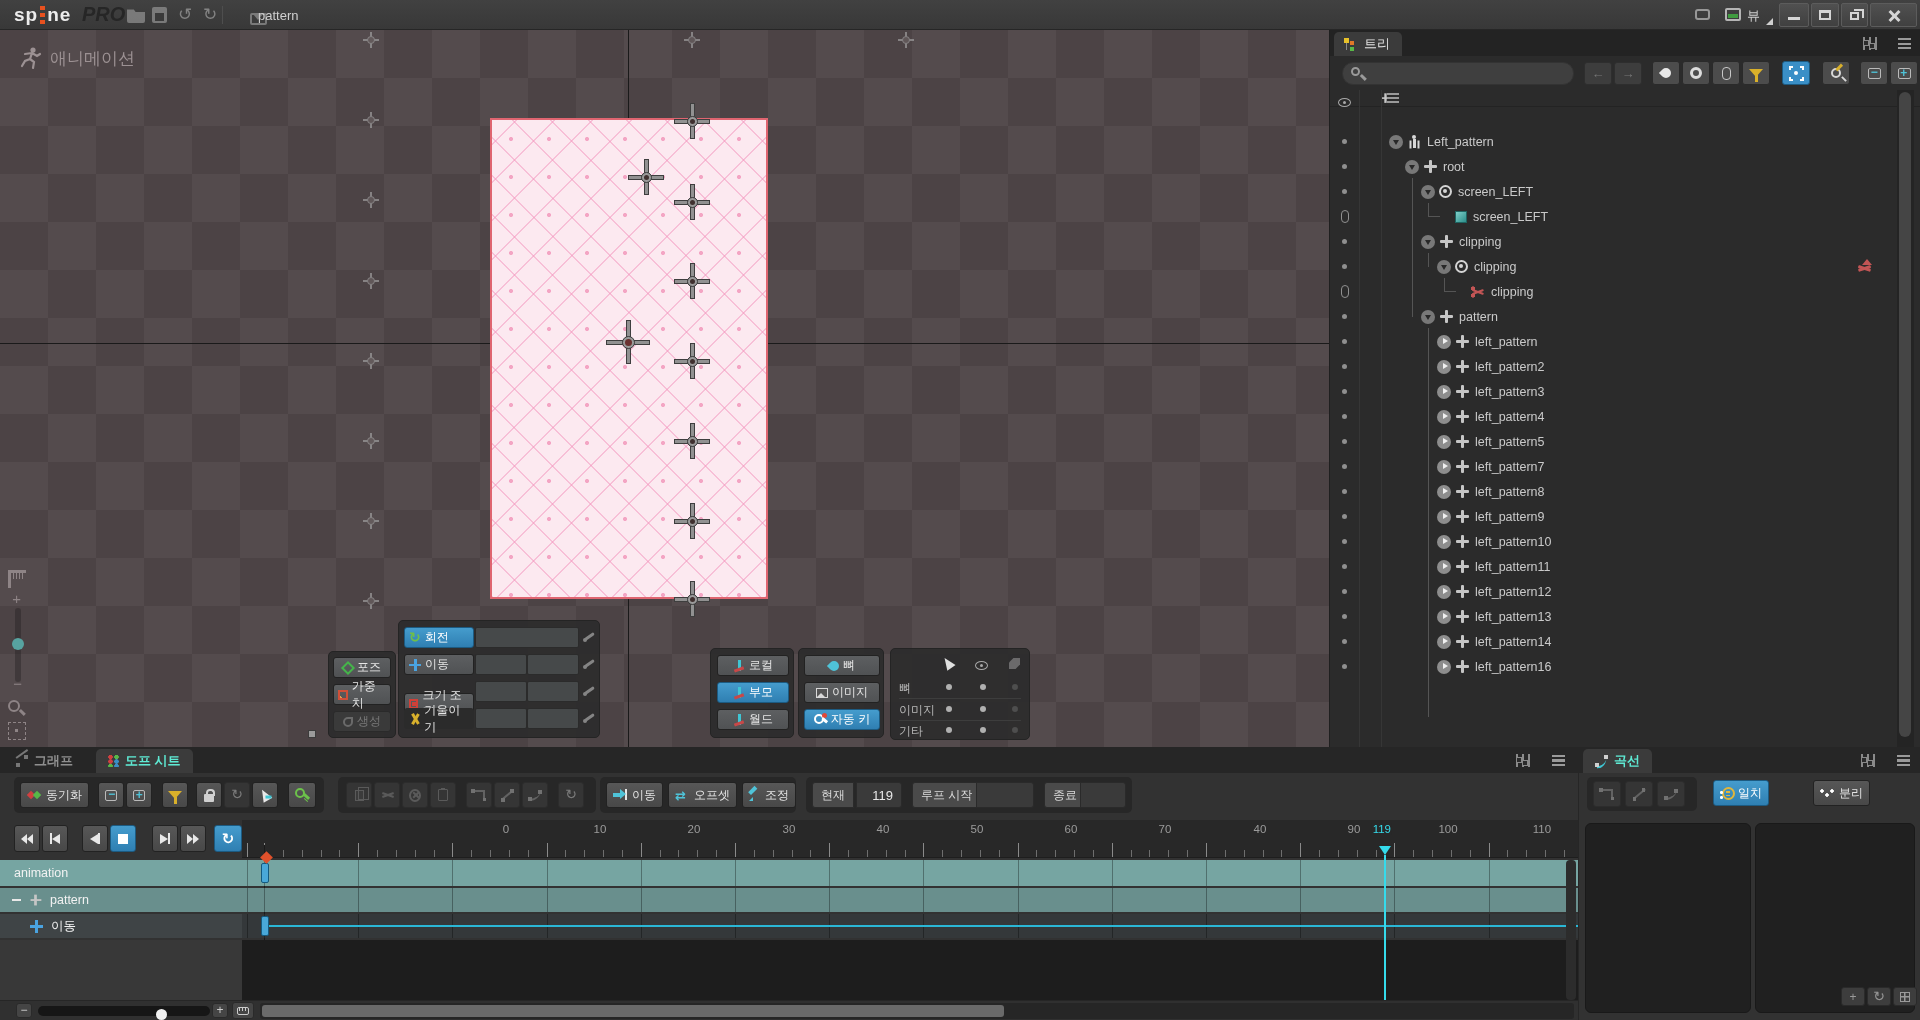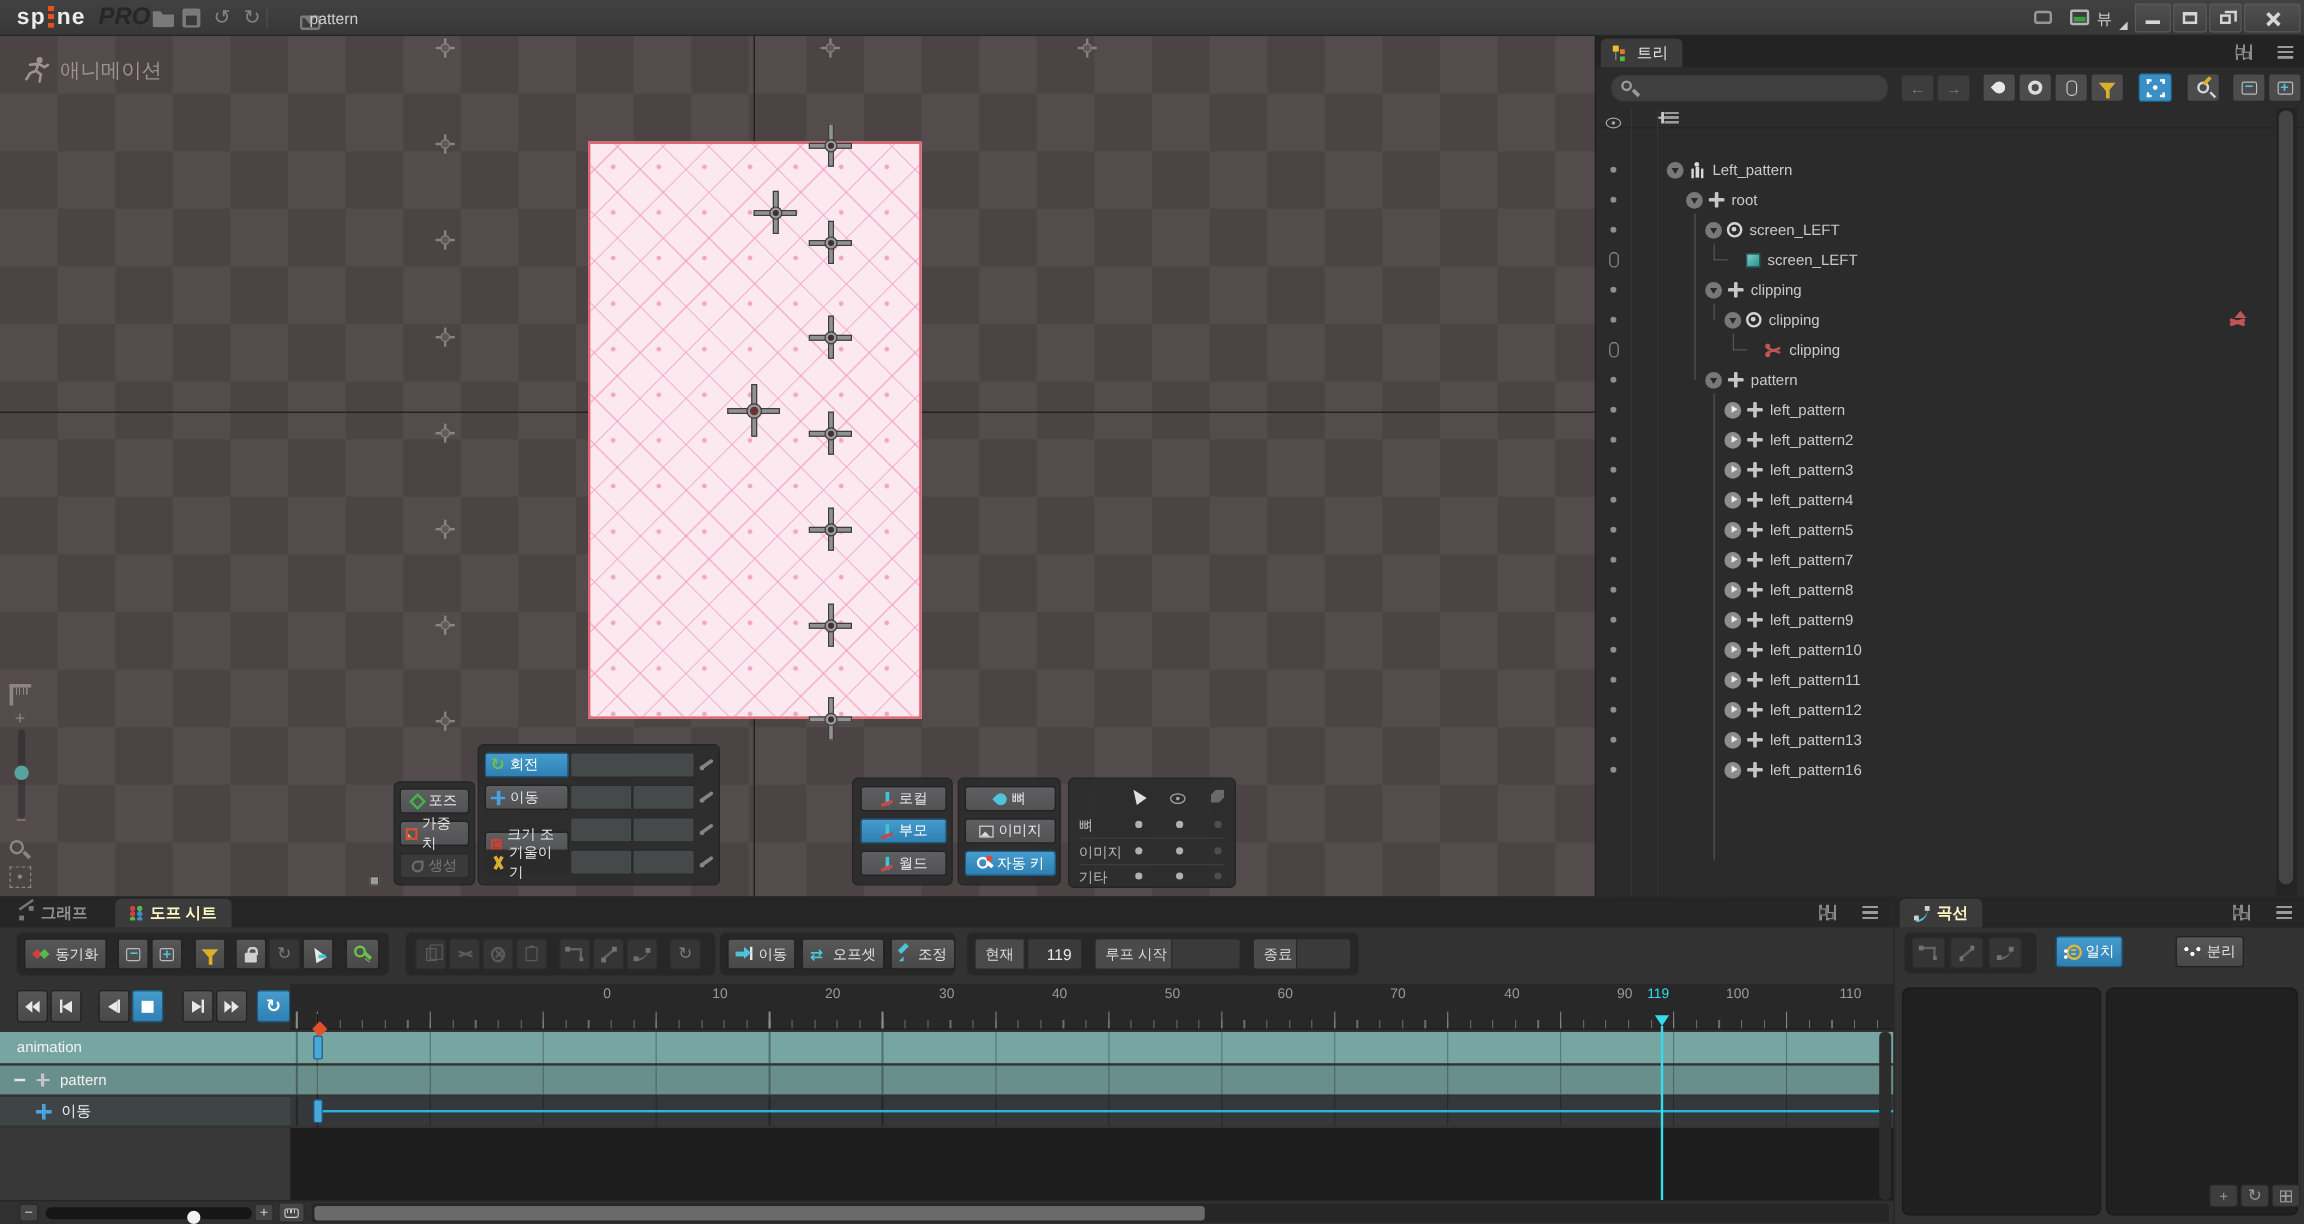--- a/index.html
+++ b/index.html
@@ -184,21 +184,21 @@
   .row-badge.badge-scissors i{position:absolute;left:6px;top:0;border-left:5px solid transparent;border-right:5px solid transparent;border-bottom:6px solid #c25555;}
   .tree-vline{position:absolute;width:1px;background:#555;}
   .tree-hstub{position:absolute;height:1px;background:#555;}
   .tree-scroll{position:absolute;left:567px;top:60px;width:17px;height:657px;background:#242424;}
   .tree-scroll .thumb{position:absolute;left:2px;top:2px;width:12px;height:645px;background:#454545;border-radius:6px;}
 
   
   .bottom{position:absolute;left:0;top:747px;width:1920px;height:273px;background:#323232;}
   .bt-tabs{position:absolute;left:0;top:0;width:1578px;height:26px;background:#262626;}
   .btab{position:absolute;top:2px;height:24px;border-radius:5px 5px 0 0;font-size:13px;display:flex;align-items:center;gap:6px;padding:0 12px;color:#8f8f8f;font-weight:bold;}
-  .btab.active{background:#3b3b3b;color:#fef9c3;}
+  .btab.active{background:#3b3b3b;color:#5eead4;}
   .ic-graphtab{width:12px;height:12px;position:relative;opacity:.7;}
   .ic-graphtab::before{content:"";position:absolute;left:0;top:2px;width:14px;height:1.5px;background:#9a9a9a;transform:rotate(-35deg);transform-origin:left;}
   .ic-graphtab::after{content:"";position:absolute;left:0;top:8px;width:4px;height:4px;background:#9a9a9a;box-shadow:8px -8px 0 #9a9a9a;}
   .ic-dopetab{width:11px;height:12px;background:
     radial-gradient(circle at 2.5px 2px,#d04040 2px,transparent 2.5px),
     radial-gradient(circle at 8.5px 2px,#58b848 2px,transparent 2.5px),
     radial-gradient(circle at 2.5px 6.5px,#d04040 2px,transparent 2.5px),
     radial-gradient(circle at 8.5px 6.5px,#3a8fc7 2px,transparent 2.5px),
     radial-gradient(circle at 2.5px 11px,#58b848 2px,transparent 2.5px),
     radial-gradient(circle at 8.5px 11px,#3a8fc7 2px,transparent 2.5px);}
@@ -867,20 +867,31 @@
             <i class="gmark gu-dot"></i>
           </span>
           <span class="gcell2"></span>
           <span class="indent d3"></span>
           <i class="arrow ar-right"></i>
           <i class="ticon ic-bone"></i>
           <span class="tlabel">left_pattern13</span>
 
         </div>
 
+        <div class="trow">
+          <span class="gcell">
+            <i class="gmark gu-dot"></i>
+          </span>
+          <span class="gcell2"></span>
+          <span class="indent d3"></span>
+          <i class="arrow ar-right"></i>
+          <i class="ticon ic-bone"></i>
+          <span class="tlabel">left_pattern14</span>
+
+        </div>
 
 
         <div class="trow">
           <span class="gcell">
             <i class="gmark gu-dot"></i>
           </span>
           <span class="gcell2"></span>
           <span class="indent d3"></span>
           <i class="arrow ar-right"></i>
           <i class="ticon ic-bone"></i>

